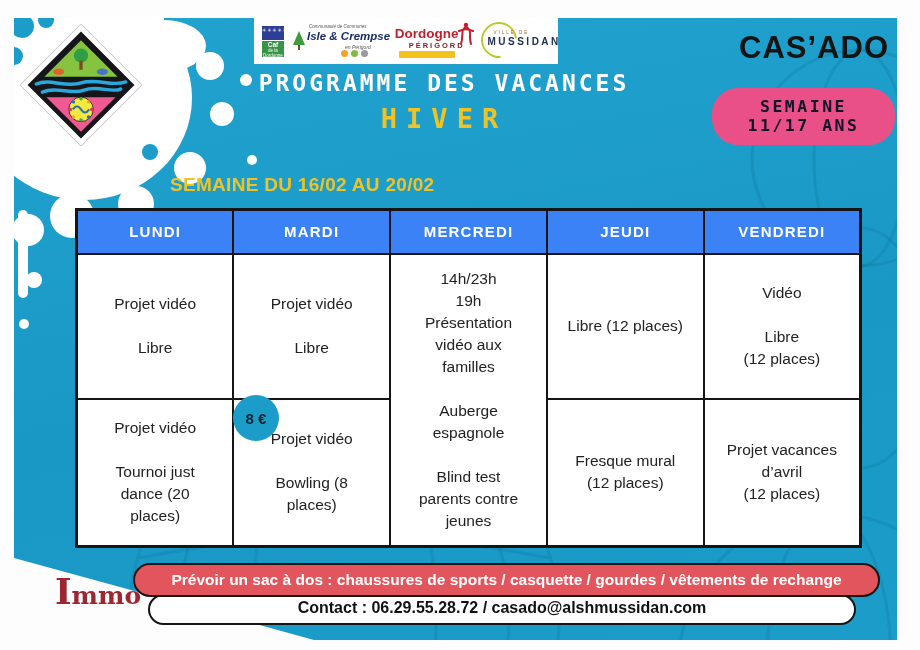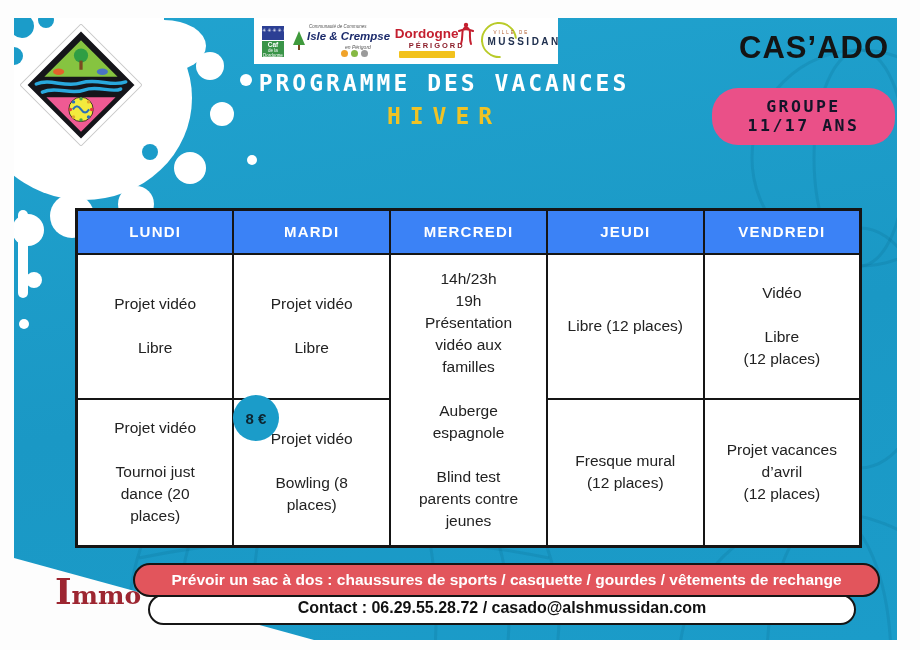--- a/index.html
+++ b/index.html
@@ -48,21 +48,21 @@
   .m-name { position:absolute; left:6px; top:16px; font-size:10px; font-weight:bold; letter-spacing:2.5px;
             color:#20304f; white-space:nowrap;}
 
   .brand { position:absolute; top:12px; right:8px; z-index:2; color:#141414;
            font-family:"Liberation Sans", sans-serif; font-weight:900; font-size:31px; letter-spacing:1px;}
 
   .title-wrap { position:absolute; left:150px; top:52px; width:560px; text-align:center; z-index:2;}
   .title { color:#ffffff; font-family:"DejaVu Sans Mono", monospace; font-weight:bold;
            font-size:23px; letter-spacing:3px; white-space:nowrap;}
   .subtitle { margin-top:7px; color:#f0c325; font-family:"DejaVu Sans Mono", monospace; font-weight:bold;
-              font-size:23px; letter-spacing:9px;}
+              font-size:27px; letter-spacing:9px;}
 
   .group-badge { position:absolute; left:698px; top:70px; width:183px; height:57px; background:#ea5088;
                  border-radius:26px; z-index:2; display:flex; flex-direction:column; justify-content:center;
                  align-items:center; gap:3px;}
   .group-badge span { color:#141428; font-family:"DejaVu Sans Mono", monospace; font-weight:bold;
                       font-size:16.5px; letter-spacing:2.5px; line-height:1;}
 
   .week-label { position:absolute; left:156px; top:156px; z-index:2; color:#eec327;
                 font-weight:800; font-size:19px; letter-spacing:0.3px;}
 
@@ -212,24 +212,25 @@
     </div>
 
     <div class="brand">CAS’ADO</div>
 
     <div class="title-wrap">
       <div class="title">PROGRAMME DES VACANCES</div>
       <div class="subtitle">HIVER</div>
     </div>
 
     <div class="group-badge">
-      <span>GROUPE</span>
+      <span>SEMAINE</span>
       <span>11/17 ANS</span>
     </div>
 
+    <div class="week-label">SEMAINE DU 16/02 AU 20/02</div>
 
     <table class="schedule">
       <tbody>
           <tr>
         <th>LUNDI</th>
         <th>MARDI</th>
         <th>MERCREDI</th>
         <th>JEUDI</th>
         <th>VENDREDI</th>
       </tr>

